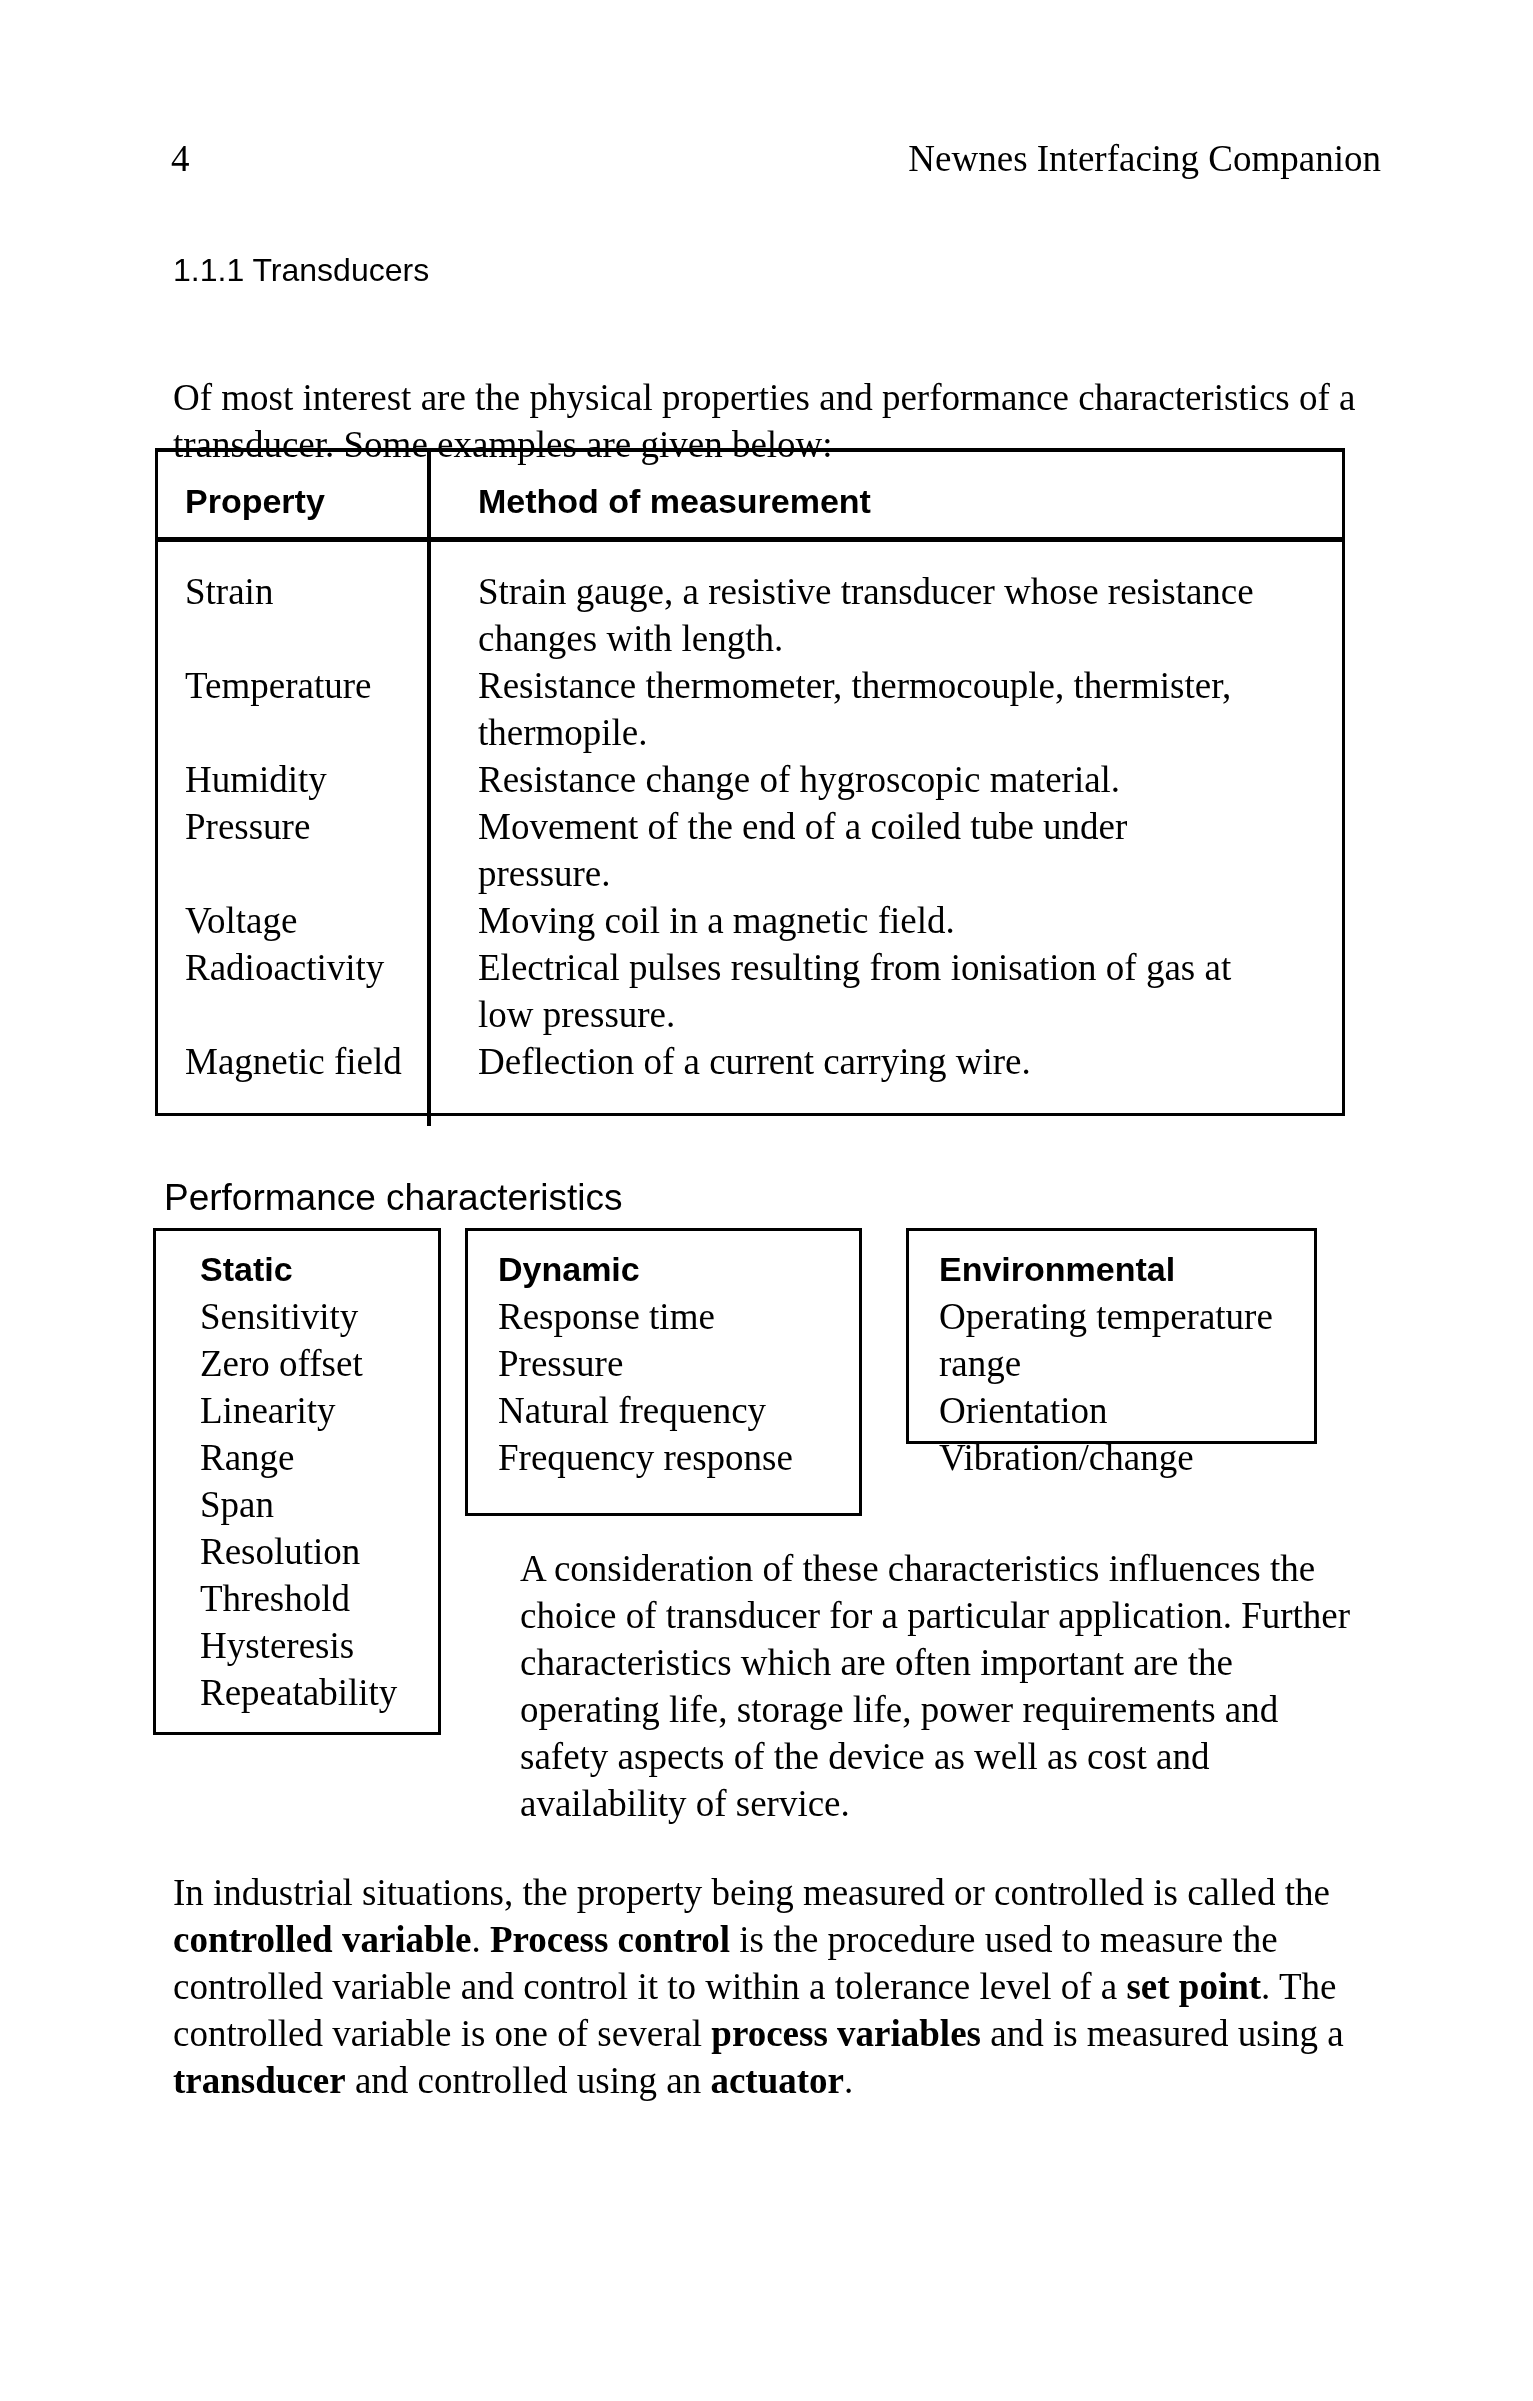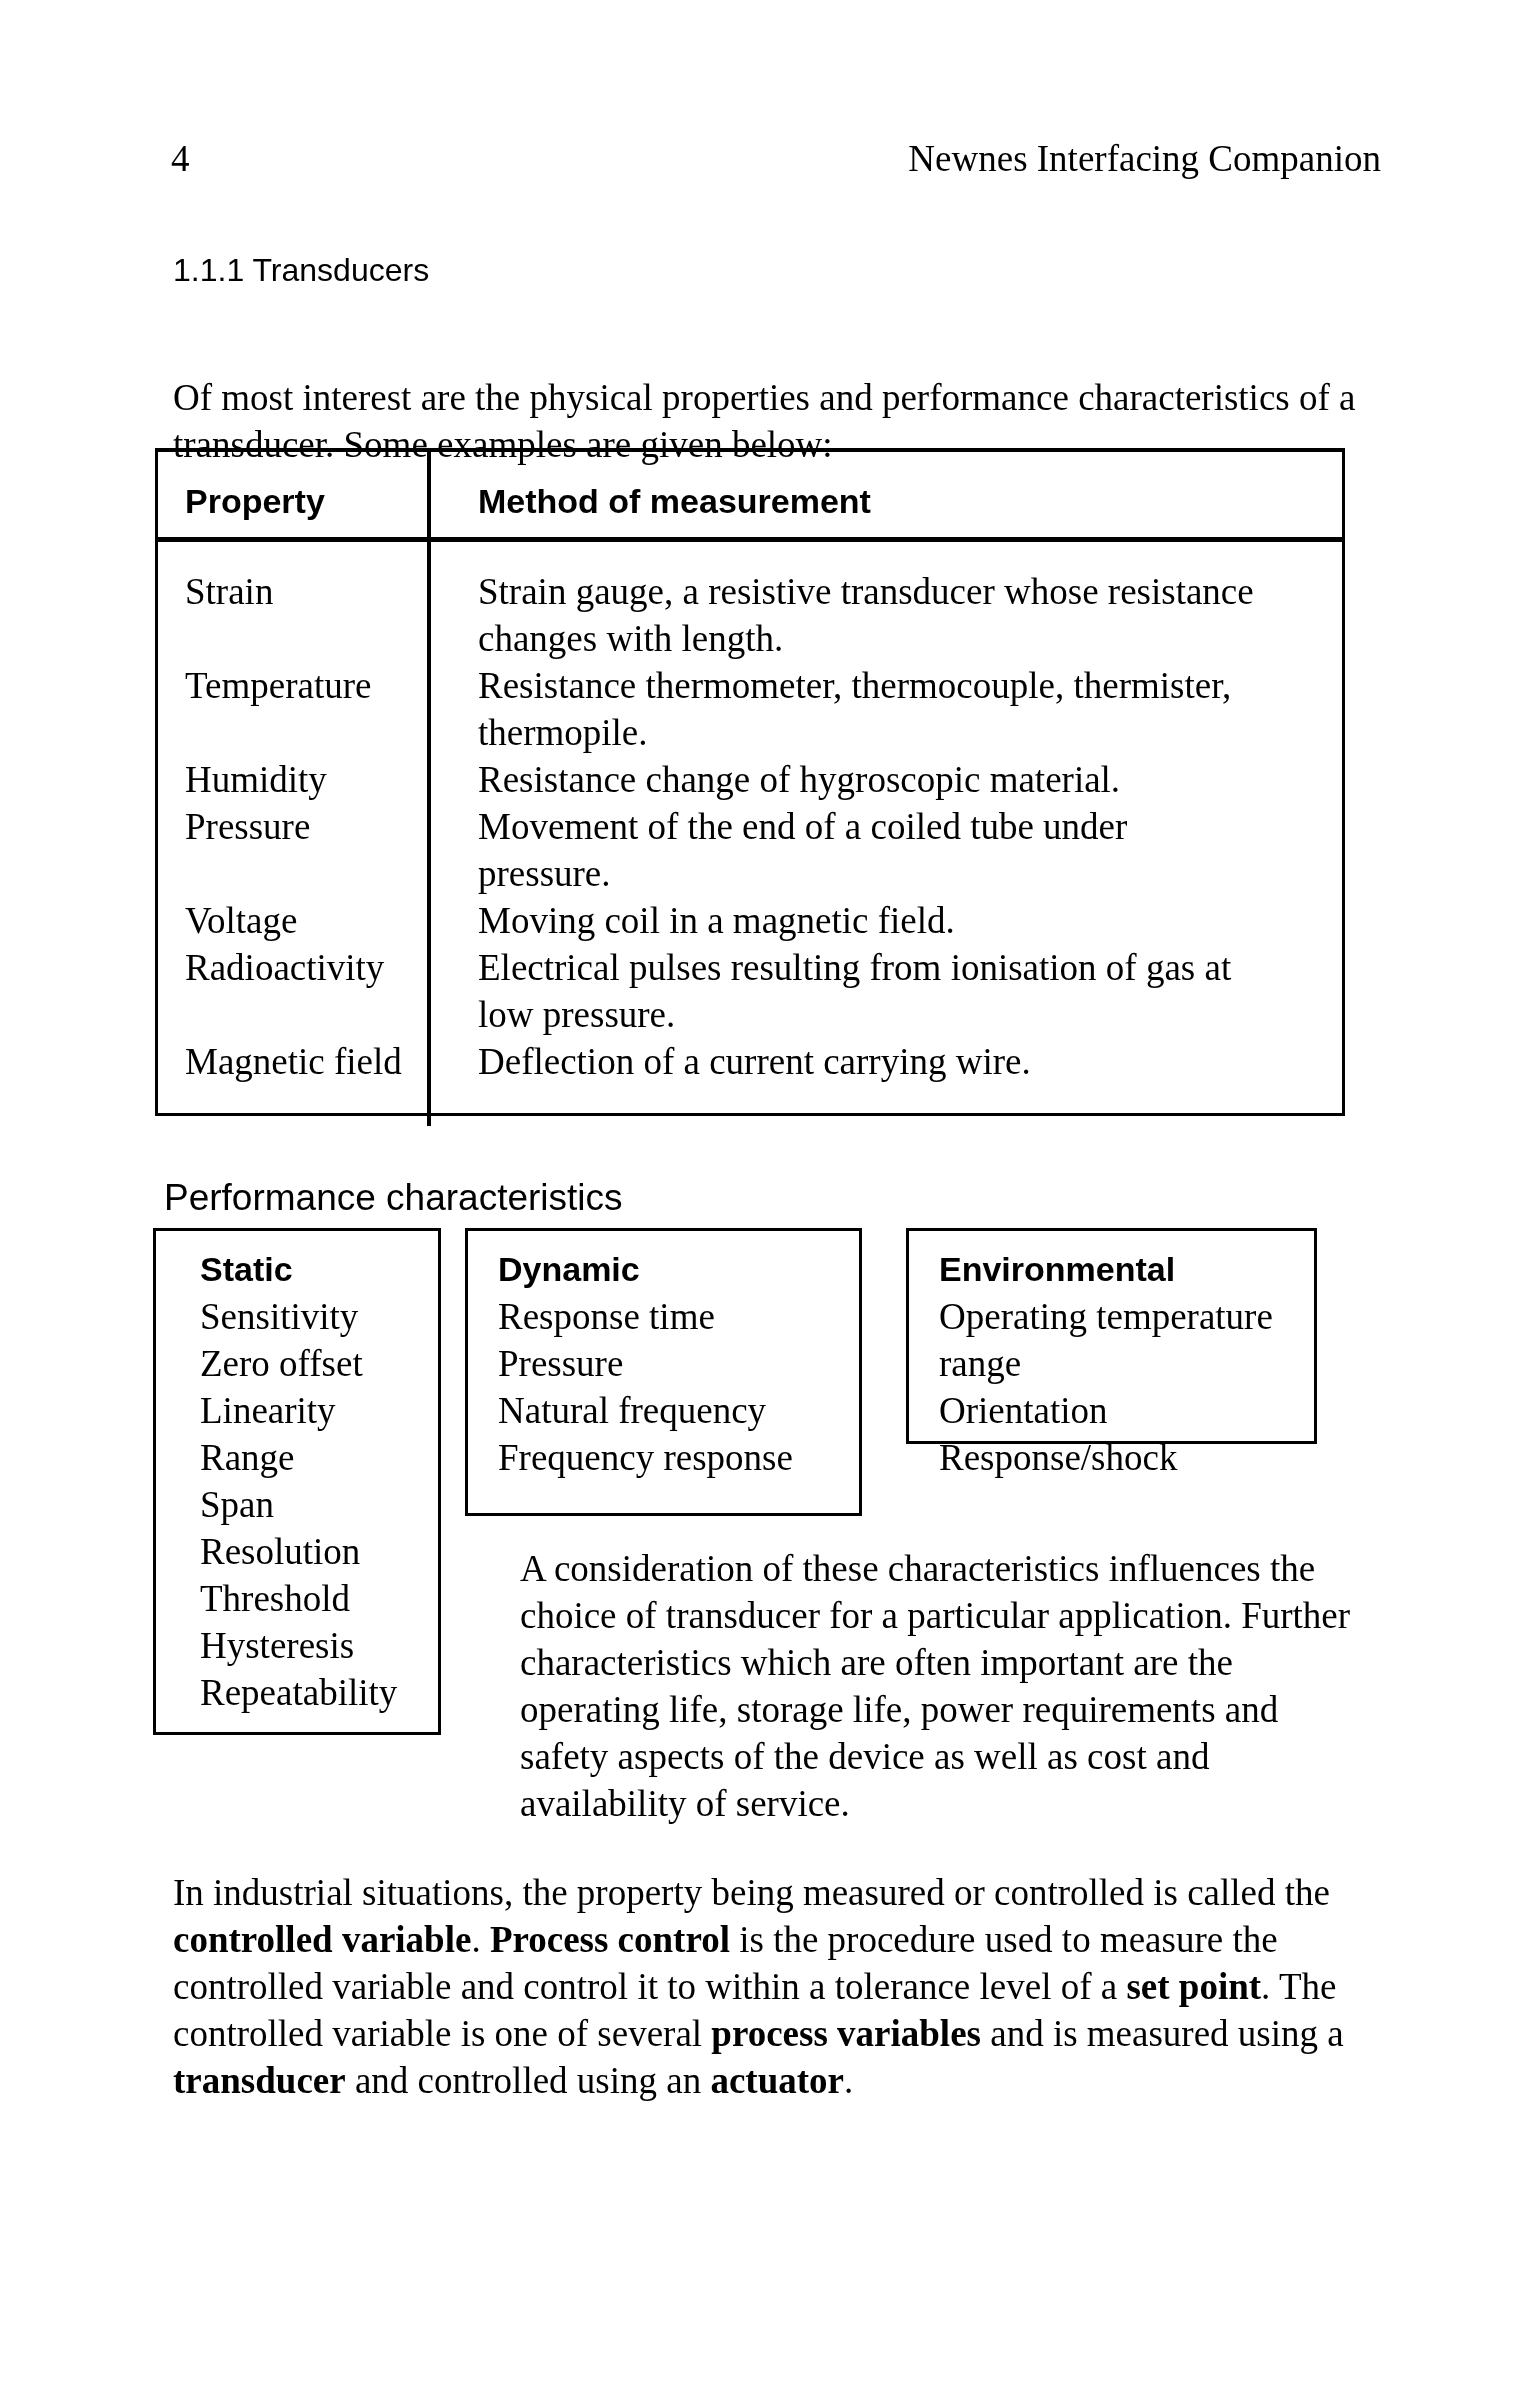--- a/index.html
+++ b/index.html
@@ -96,20 +96,20 @@
       <div class="pbox-item">Natural frequency</div>
       <div class="pbox-item">Frequency response</div>
     </div>
 </div>
 <div class="abs pbox" id="env-box">
   <div class="pbox-title">Environmental</div>
   <div id="env-items">
       <div class="pbox-item">Operating temperature</div>
       <div class="pbox-item">range</div>
       <div class="pbox-item">Orientation</div>
-      <div class="pbox-item">Response/shock</div>
+      <div class="pbox-item">Vibration/change</div>
     </div>
 </div>
 
 <div class="abs serif" id="consider">A consideration of these characteristics influences the choice of transducer for a particular application. Further characteristics which are often important are the operating life, storage life, power requirements and safety aspects of the device as well as cost and availability of service.</div>
 
 <div class="abs serif" id="final"><span>In industrial situations, the property being measured or controlled is called the </span><b>controlled variable</b><span>. </span><b>Process control</b><span> is the procedure used to measure the controlled variable and control it to within a tolerance level of a </span><b>set point</b><span>. The controlled variable is one of several </span><b>process variables</b><span> and is measured using a </span><b>transducer</b><span> and controlled using an </span><b>actuator</b><span>.</span></div>
 
 
 </body></html>

